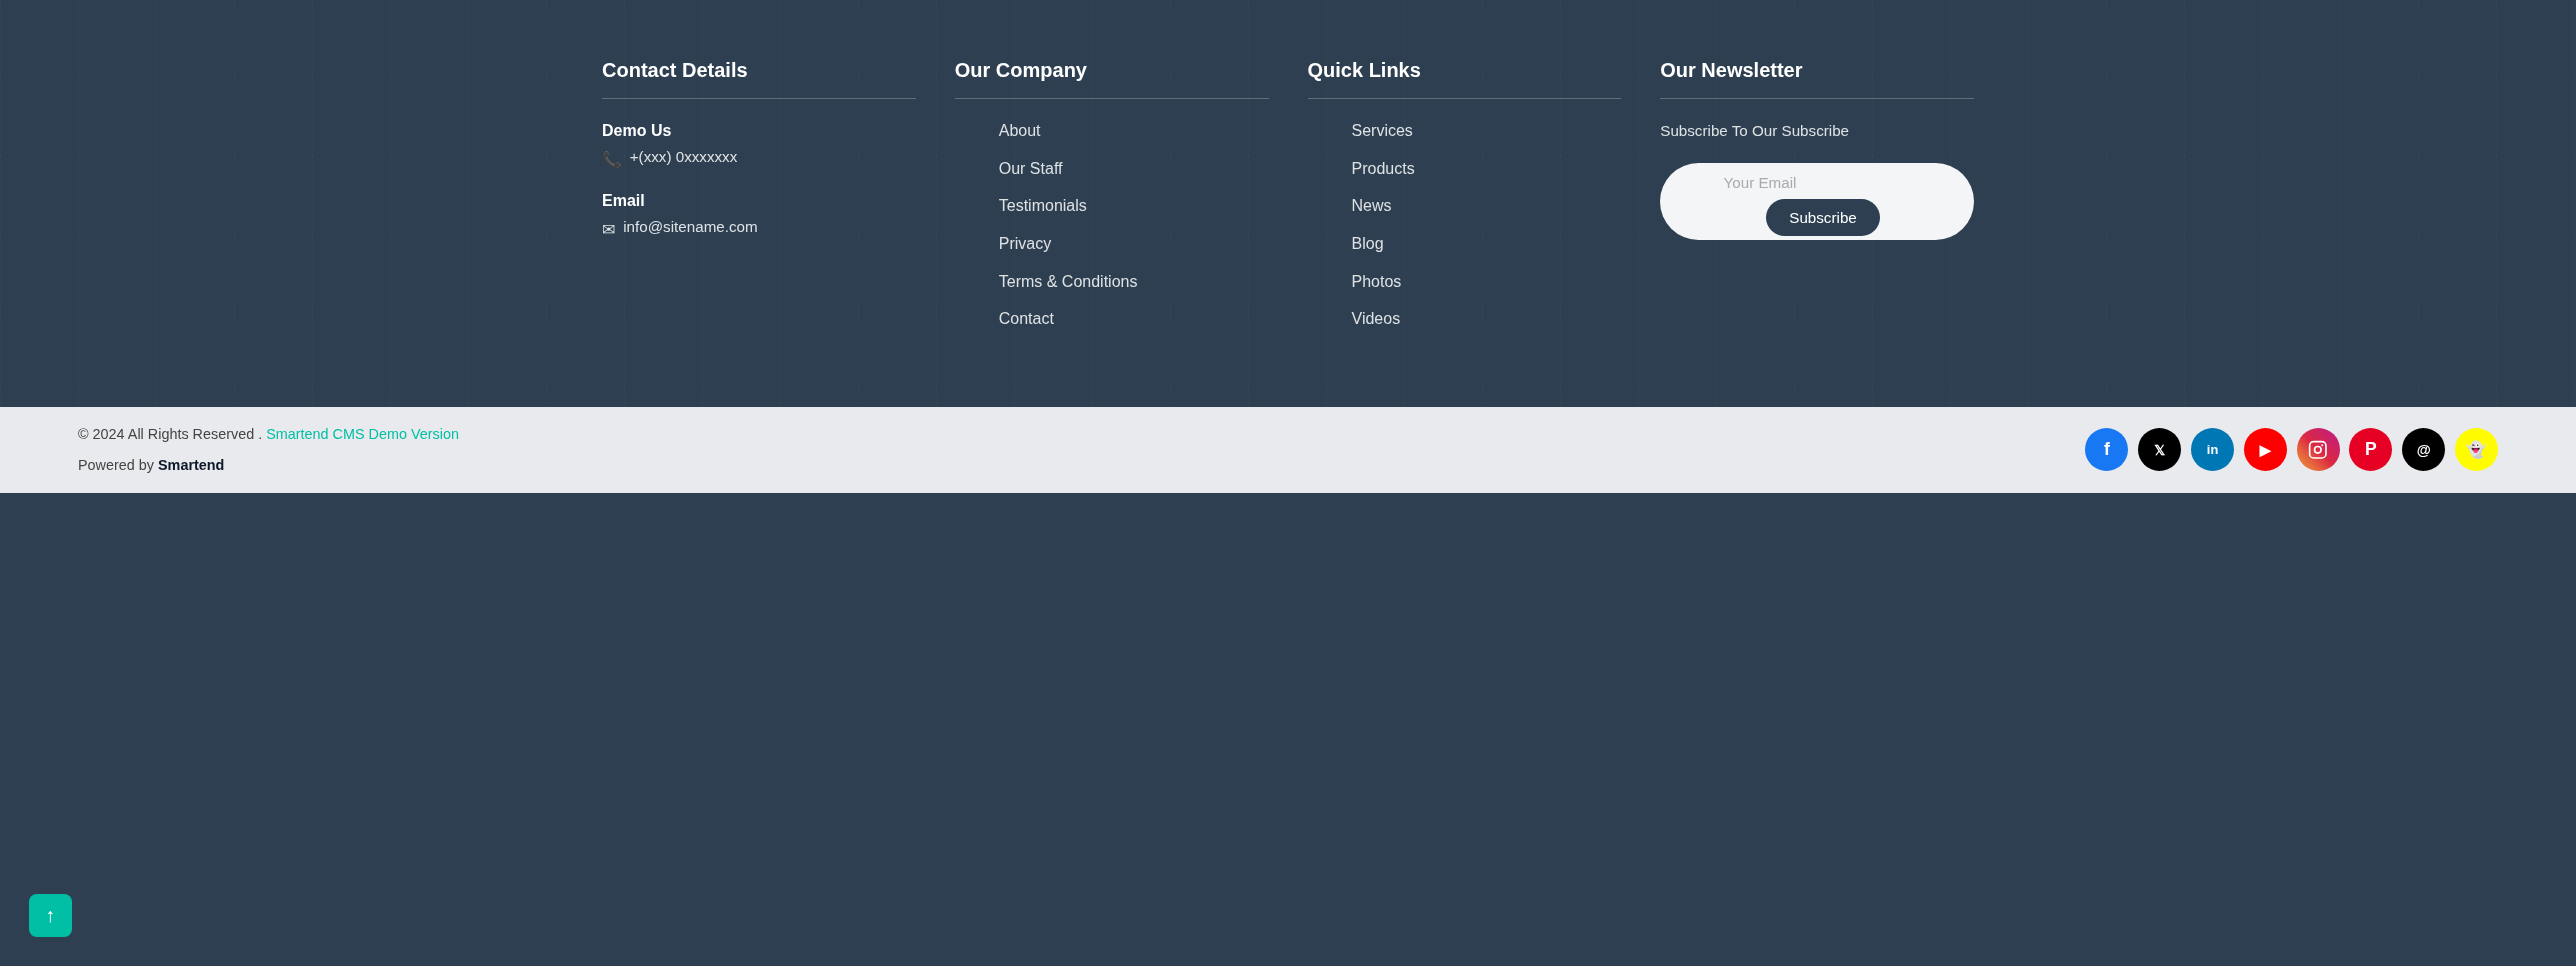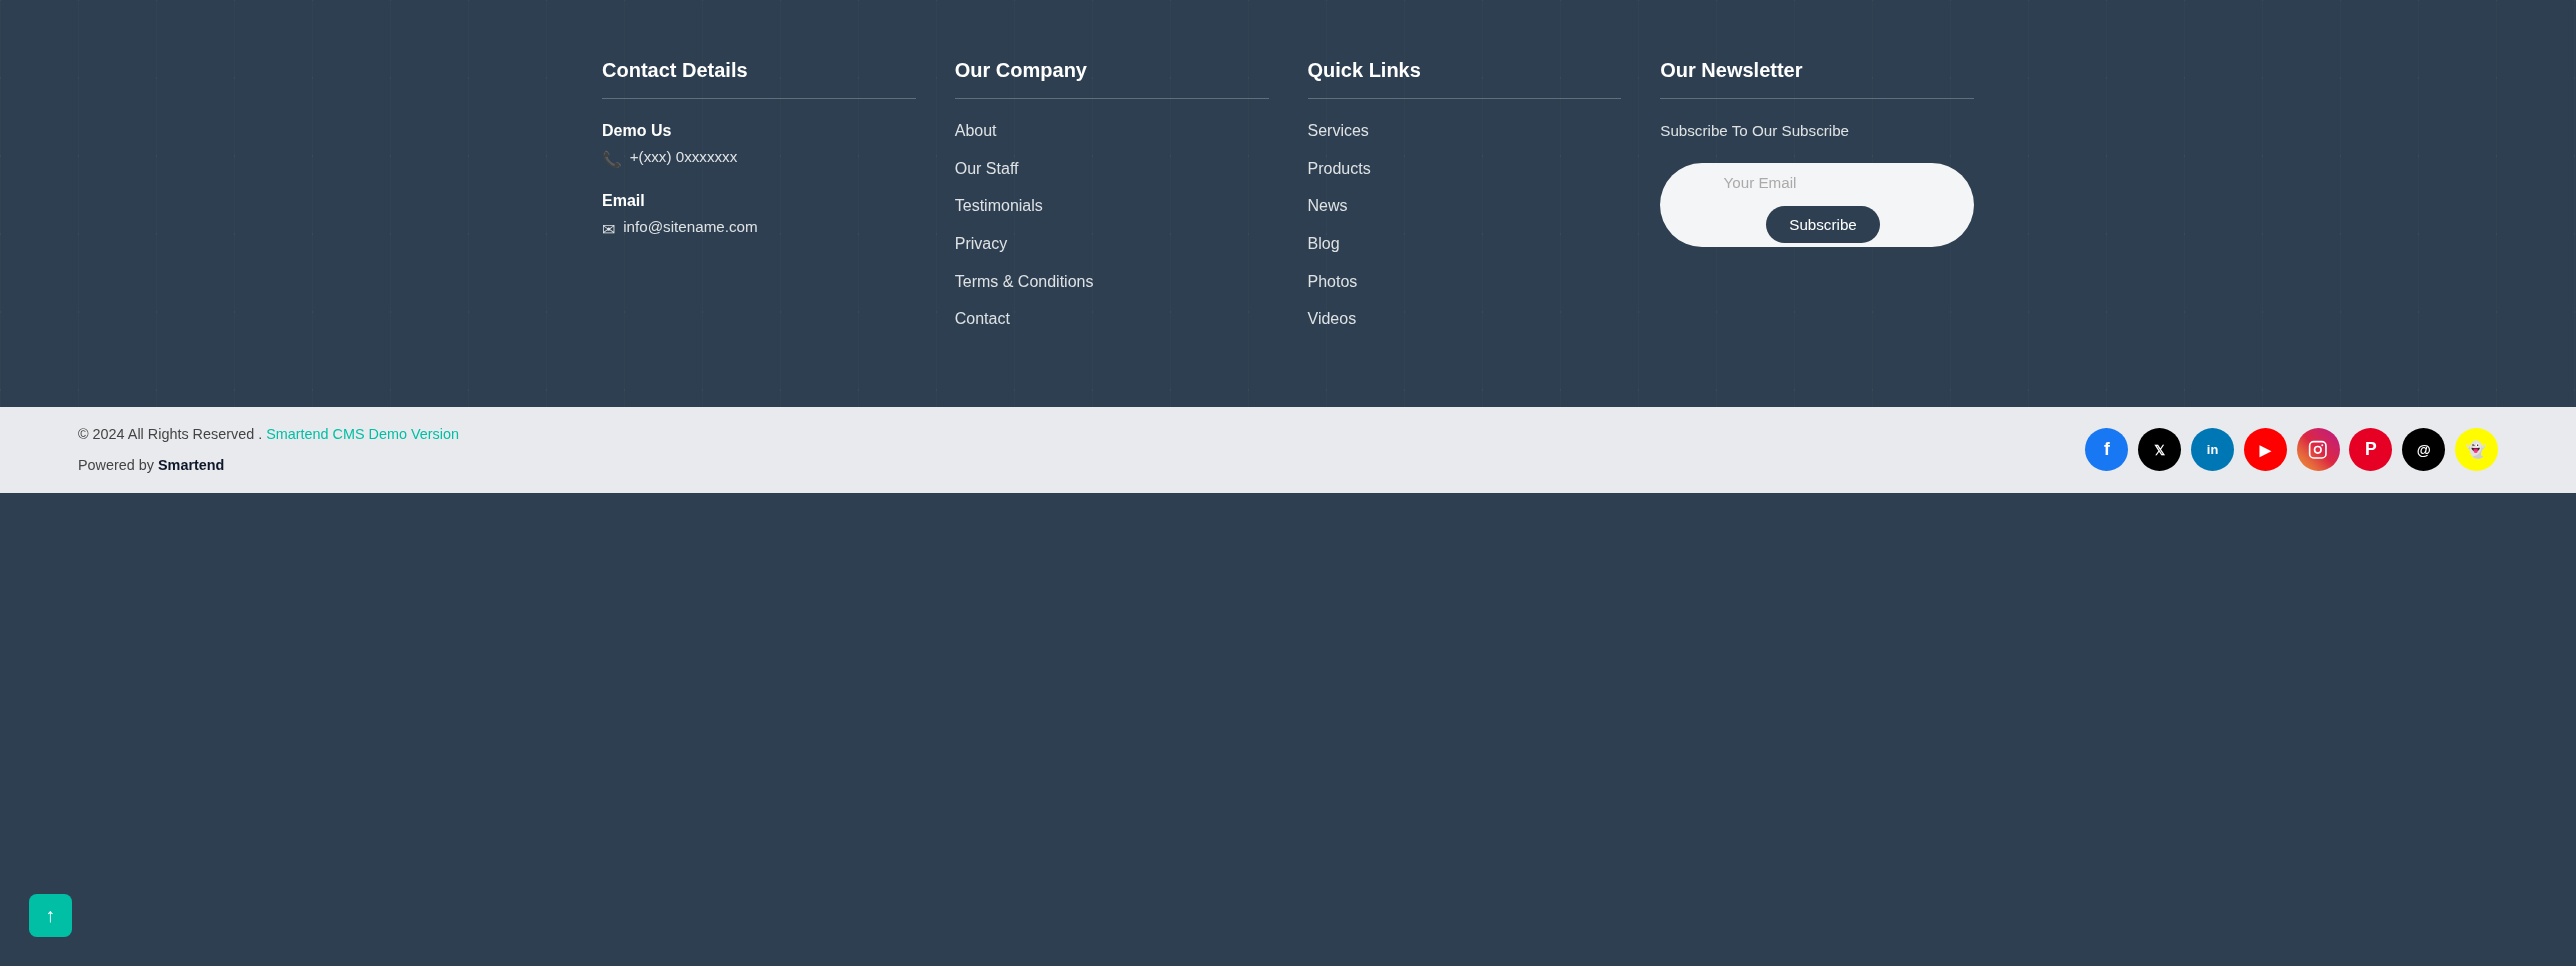--- a/index.html
+++ b/index.html
@@ -71,20 +71,21 @@
       font-size: 1rem;
     }
 
     .footer-nav-link {
       display: block;
       color: rgba(255,255,255,0.85);
       text-decoration: none;
       font-size: 1rem;
       margin-bottom: 19.6px;
       cursor: pointer;
+      margin-left: 44px;
     }
 
     .newsletter-subtitle {
       color: rgba(255,255,255,0.85);
       font-size: 0.95rem;
       margin-bottom: 23.5px;
     }
 
     .newsletter-form {
       display: flex;
@@ -113,21 +114,20 @@
     .newsletter-button {
       background: #2d3f50;
       color: #fff;
       border: none;
       border-radius: 49px;
       padding: 9.8px 23.5px;
       font-size: 0.95rem;
       font-weight: 500;
       cursor: pointer;
       white-space: nowrap;
-      margin-top: 7px;
     }
 
     
     .footer-bottom {
       background: #e8eaed;
       padding: 19.6px 78px;
       display: flex;
       align-items: center;
       justify-content: space-between;
     }

